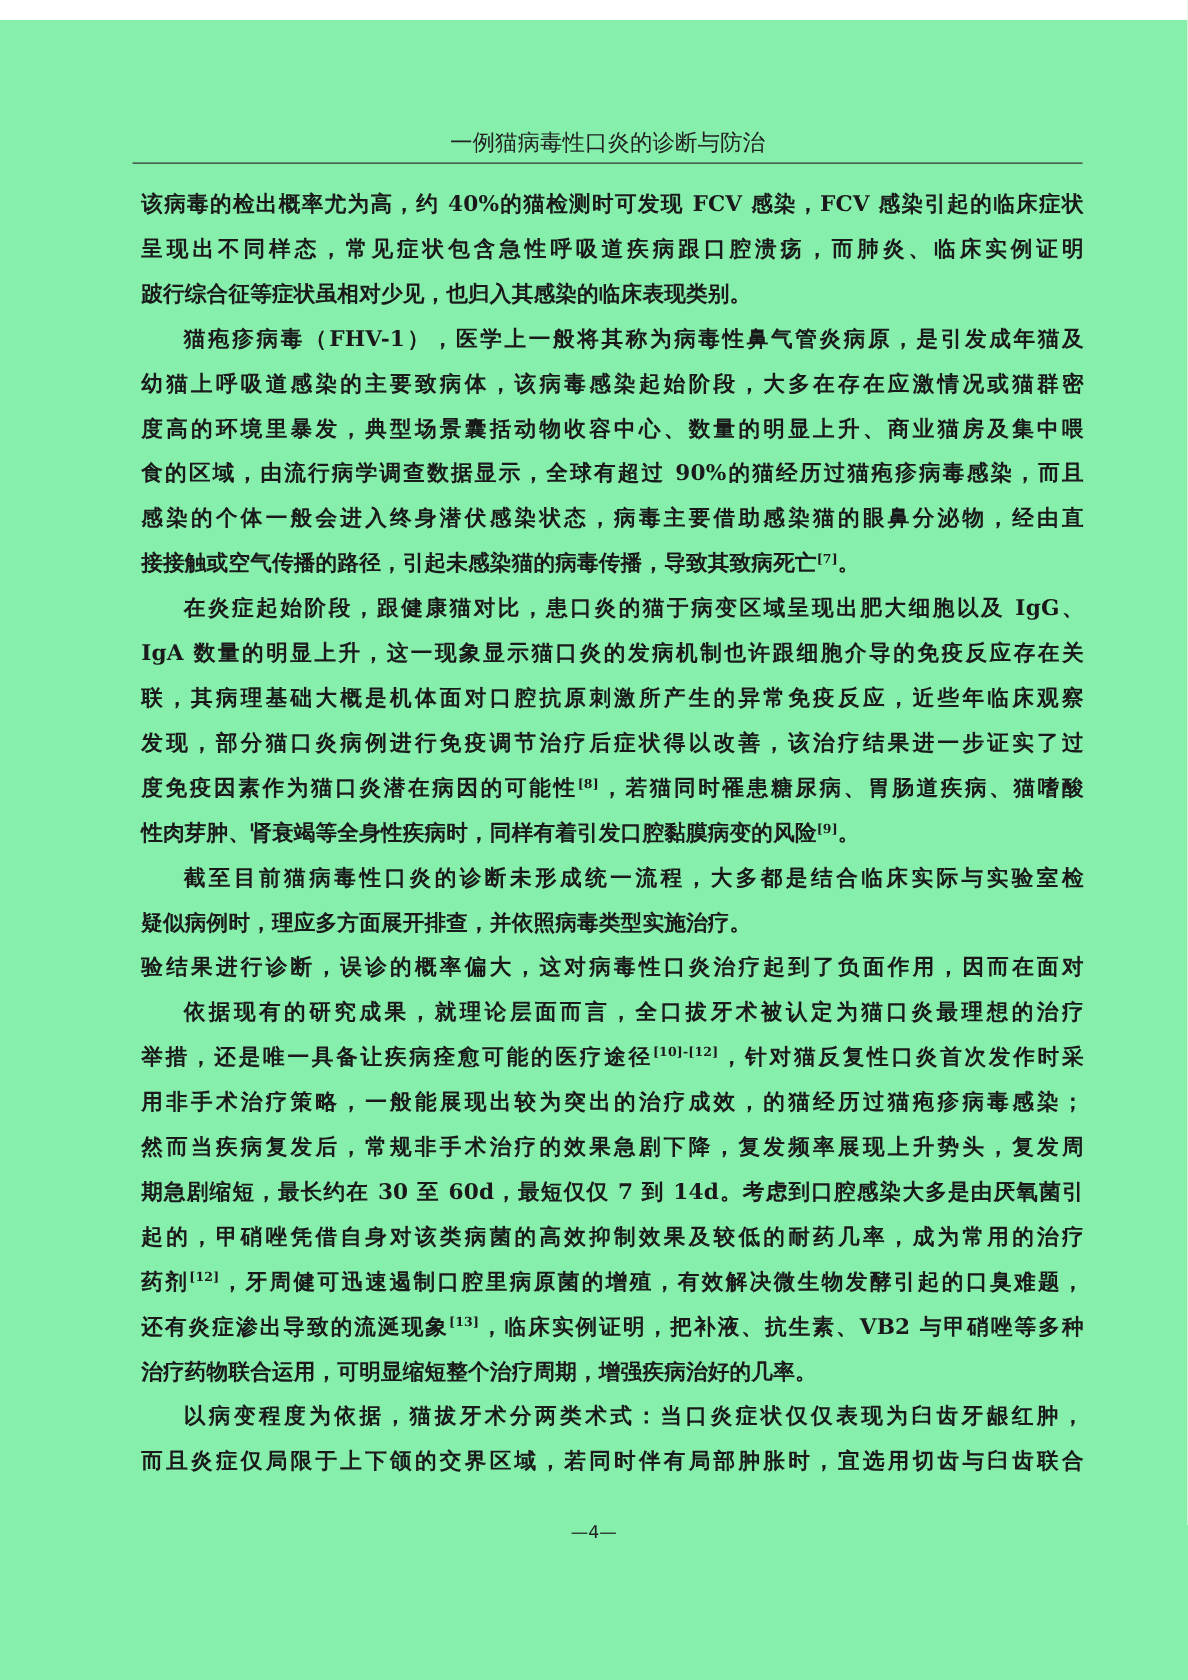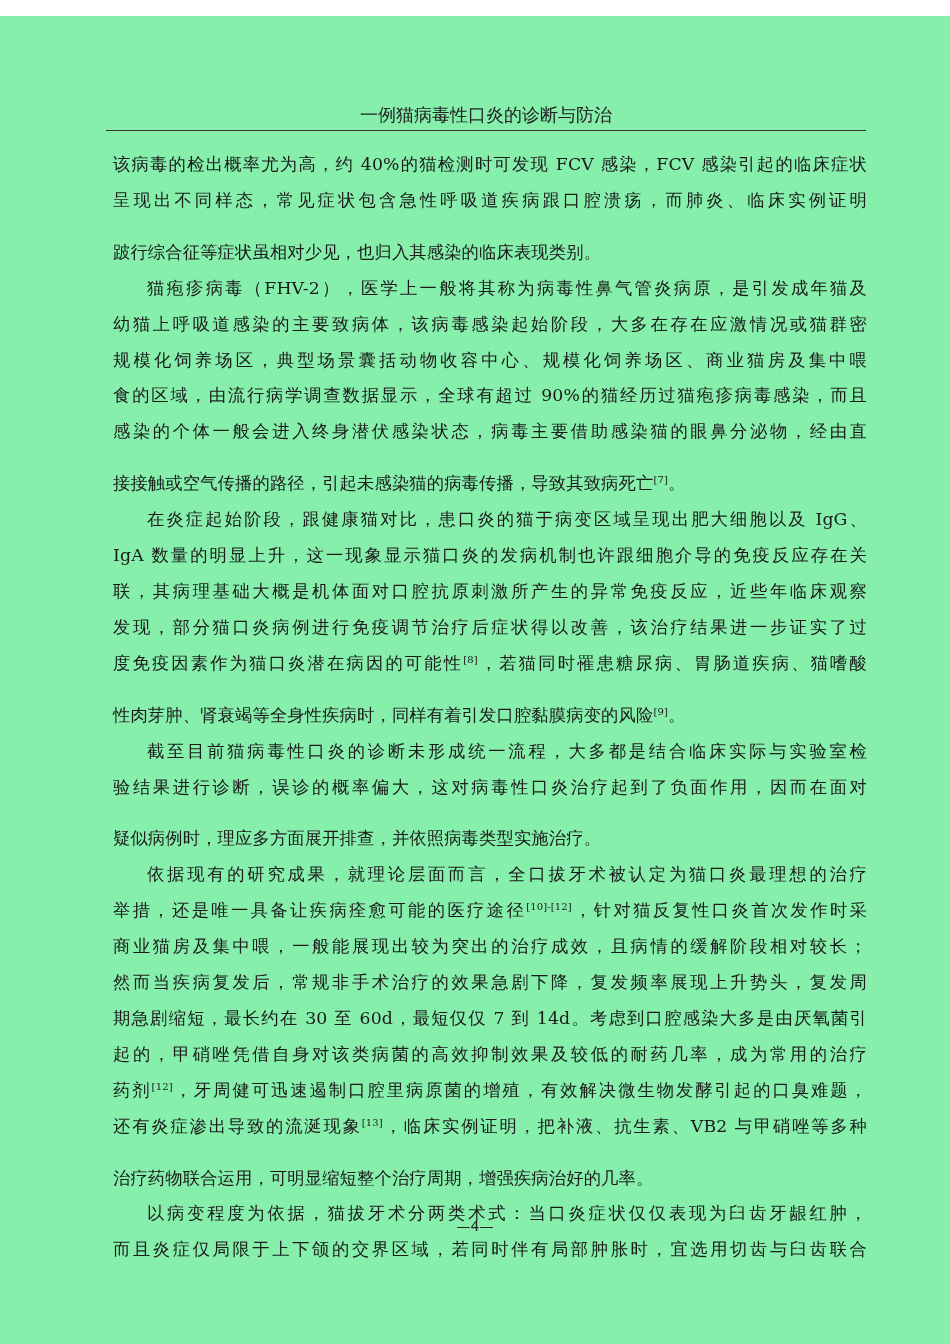--- a/index.html
+++ b/index.html
@@ -4,72 +4,72 @@
 <style>
   html, body { margin: 0; padding: 0; background: #ffffff; }
   body { width: 950px; height: 1344px; position: relative; overflow: hidden;
          font-family: "DejaVu Serif", "Liberation Serif", serif; color: #1a1a1a; }
   .page { position: absolute; left: 0; top: 16px; width: 950px; height: 1344px; background: #86efac; }
   .running-header { position: absolute; left: 106px; width: 760px; top: 88px;
          text-align: center; font-size: 18px; line-height: 22px; color: #222;
          font-family: "DejaVu Sans", "Liberation Sans", sans-serif; }
   .header-rule { position: absolute; left: 106px; width: 760px; top: 114px; height: 0;
          border-top: 1.5px solid #333; }
-  .body-text { position: absolute; left: 113px; top: 131px; width: 754px; }
+  .body-text { position: absolute; left: 113px; top: 131px; width: 754px; font-weight: bold; }
   .para { margin: 0; font-size: 17.3px; line-height: 35.9px; text-align: justify;
           text-align-last: left; letter-spacing: 0.15px; }
   .line { display: block; white-space: nowrap; text-align-last: justify; text-align: justify; }
-  .line.last { text-align-last: left; margin-top: 16px; }
+  .line.last { text-align-last: left; }
   sup { font-size: 10px; line-height: 0; vertical-align: 6px; }
   .page-number { position: absolute; left: 0; width: 950px; top: 1202px; text-align: center;
          font-size: 14px; color: #222; font-family: "DejaVu Sans", "Liberation Sans", sans-serif; }
 </style>
 </head>
 <body>
 
 <div class="page">
   <div class="running-header">一例猫病毒性口炎的诊断与防治</div>
   <div class="header-rule"></div>
 
   <div class="body-text">
 
     <p class="para">
       <span class="line">该病毒的检出概率尤为高，约 40%的猫检测时可发现 FCV 感染，FCV 感染引起的临床症状</span>
       <span class="line">呈现出不同样态，常见症状包含急性呼吸道疾病跟口腔溃疡，而肺炎、临床实例证明</span>
       <span class="line last">跛行综合征等症状虽相对少见，也归入其感染的临床表现类别。</span>
     </p>
 
     <p class="para">
-      <span class="line" style="padding-left:34px">猫疱疹病毒（FHV-2），医学上一般将其称为病毒性鼻气管炎病原，是引发成年猫及</span>
+      <span class="line" style="padding-left:34px">猫疱疹病毒（FHV-1），医学上一般将其称为病毒性鼻气管炎病原，是引发成年猫及</span>
       <span class="line">幼猫上呼吸道感染的主要致病体，该病毒感染起始阶段，大多在存在应激情况或猫群密</span>
-      <span class="line">规模化饲养场区，典型场景囊括动物收容中心、规模化饲养场区、商业猫房及集中喂</span>
+      <span class="line">度高的环境里暴发，典型场景囊括动物收容中心、数量的明显上升、商业猫房及集中喂</span>
       <span class="line">食的区域，由流行病学调查数据显示，全球有超过 90%的猫经历过猫疱疹病毒感染，而且</span>
       <span class="line">感染的个体一般会进入终身潜伏感染状态，病毒主要借助感染猫的眼鼻分泌物，经由直</span>
       <span class="line last"><span>接接触或空气传播的路径，引起未感染猫的病毒传播，导致其致病死亡</span><sup>[7]</sup><span>。</span></span>
     </p>
 
     <p class="para">
       <span class="line" style="padding-left:34px">在炎症起始阶段，跟健康猫对比，患口炎的猫于病变区域呈现出肥大细胞以及 IgG、</span>
       <span class="line">IgA 数量的明显上升，这一现象显示猫口炎的发病机制也许跟细胞介导的免疫反应存在关</span>
       <span class="line">联，其病理基础大概是机体面对口腔抗原刺激所产生的异常免疫反应，近些年临床观察</span>
       <span class="line">发现，部分猫口炎病例进行免疫调节治疗后症状得以改善，该治疗结果进一步证实了过</span>
       <span class="line"><span>度免疫因素作为猫口炎潜在病因的可能性</span><sup>[8]</sup><span>，若猫同时罹患糖尿病、胃肠道疾病、猫嗜酸</span></span>
       <span class="line last"><span>性肉芽肿、肾衰竭等全身性疾病时，同样有着引发口腔黏膜病变的风险</span><sup>[9]</sup><span>。</span></span>
     </p>
 
     <p class="para">
       <span class="line" style="padding-left:34px">截至目前猫病毒性口炎的诊断未形成统一流程，大多都是结合临床实际与实验室检</span>
+      <span class="line last">疑似病例时，理应多方面展开排查，并依照病毒类型实施治疗。</span>
       <span class="line">验结果进行诊断，误诊的概率偏大，这对病毒性口炎治疗起到了负面作用，因而在面对</span>
-      <span class="line last">疑似病例时，理应多方面展开排查，并依照病毒类型实施治疗。</span>
     </p>
 
     <p class="para">
       <span class="line" style="padding-left:34px">依据现有的研究成果，就理论层面而言，全口拔牙术被认定为猫口炎最理想的治疗</span>
       <span class="line"><span>举措，还是唯一具备让疾病痊愈可能的医疗途径</span><sup>[10]-[12]</sup><span>，针对猫反复性口炎首次发作时采</span></span>
-      <span class="line">商业猫房及集中喂，一般能展现出较为突出的治疗成效，且病情的缓解阶段相对较长；</span>
+      <span class="line">用非手术治疗策略，一般能展现出较为突出的治疗成效，的猫经历过猫疱疹病毒感染；</span>
       <span class="line">然而当疾病复发后，常规非手术治疗的效果急剧下降，复发频率展现上升势头，复发周</span>
       <span class="line">期急剧缩短，最长约在 30 至 60d，最短仅仅 7 到 14d。考虑到口腔感染大多是由厌氧菌引</span>
       <span class="line">起的，甲硝唑凭借自身对该类病菌的高效抑制效果及较低的耐药几率，成为常用的治疗</span>
       <span class="line"><span>药剂</span><sup>[12]</sup><span>，牙周健可迅速遏制口腔里病原菌的增殖，有效解决微生物发酵引起的口臭难题，</span></span>
       <span class="line"><span>还有炎症渗出导致的流涎现象</span><sup>[13]</sup><span>，临床实例证明，把补液、抗生素、VB2 与甲硝唑等多种</span></span>
       <span class="line last">治疗药物联合运用，可明显缩短整个治疗周期，增强疾病治好的几率。</span>
     </p>
 
     <p class="para">
       <span class="line" style="padding-left:34px">以病变程度为依据，猫拔牙术分两类术式：当口炎症状仅仅表现为臼齿牙龈红肿，</span>

